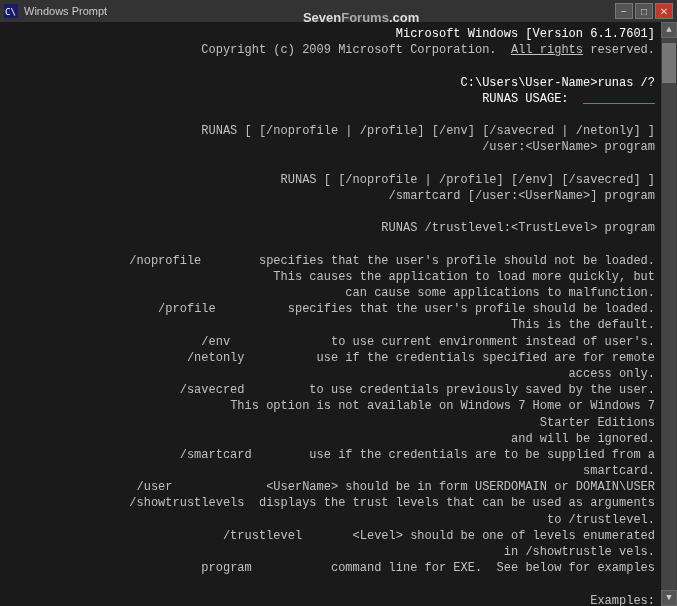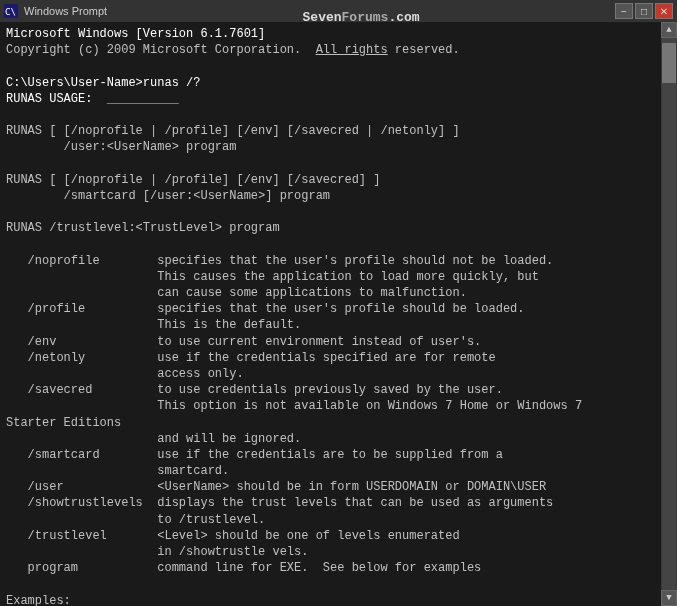--- a/index.html
+++ b/index.html
@@ -38,21 +38,21 @@
       font-size: 10px;
     }
     .title-bar-title {
       color: #ccc;
       font-size: 11px;
       font-family: Arial, sans-serif;
     }
     .title-bar-logo {
       color: white;
       font-size: 13px;
-      font-family: Liberation Mono, monospace;
+      font-family: Liberation Sans, sans-serif;
       font-weight: bold;
       text-align: center;
       flex: 1;
       margin-top: 12px;
     }
     .title-bar-logo span.seven { color: #ddd; }
     .title-bar-logo span.forums { color: #aaa; }
     .title-bar-logo span.com { color: #ddd; }
     .title-bar-buttons {
       display: flex;
@@ -83,20 +83,21 @@
     .cmd-body {
       flex: 1;
       background: #1a1a1a;
       color: #c0c0c0;
       font-family: 'Courier New', Courier, monospace;
       font-size: 12px;
       padding: 4px 6px;
       overflow-y: scroll;
       white-space: pre;
       line-height: 1.35;
+      text-align: right;
     }
 
     .scrollbar {
       width: 16px;
       background: #3a3a3a;
       display: flex;
       flex-direction: column;
       align-items: center;
     }
     .scrollbar-arrow {

